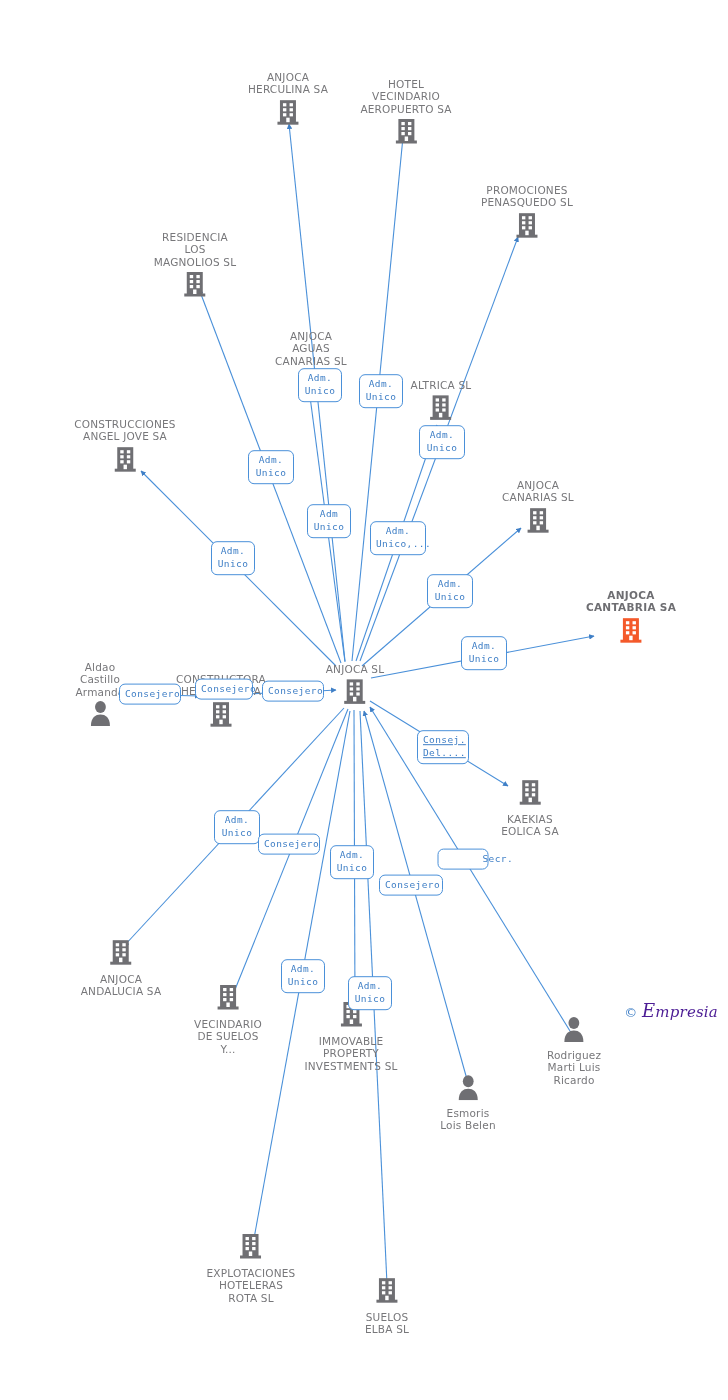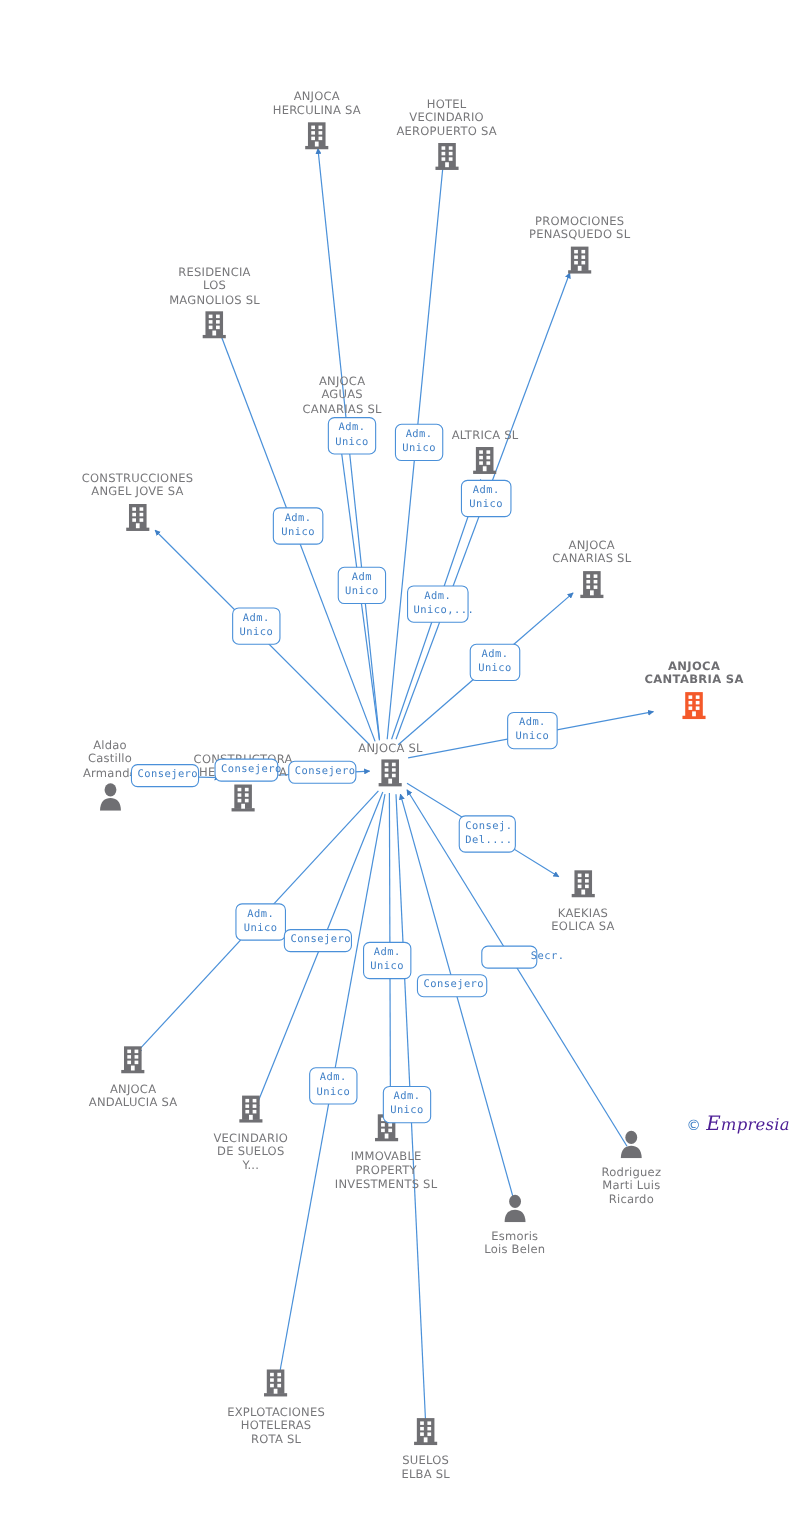--- a/index.html
+++ b/index.html
@@ -9,21 +9,21 @@
   }
   body {
     width: 728px;
     height: 1400px;
     position: relative;
     overflow: hidden;
     font-family: "DejaVu Sans", "Liberation Sans", sans-serif;
   }
   #canvas {
     position: absolute;
-    left: 0; top: 12px;
+    left: 0; top: 1px;
     width: 728px;
     height: 1028px;
   }
   svg.edges {
     position: absolute;
     left: 0; top: 0;
     width: 728px;
     height: 1400px;
     pointer-events: none;
   }
@@ -338,21 +338,21 @@
 Unico,...</div>
       <div class="edge-label" style="left: 233px; top: 557px; width: 44px; min-height: 32px;">Adm.
 Unico</div>
       <div class="edge-label" style="left: 450px; top: 590px; width: 46px; min-height: 32px;">Adm.
 Unico</div>
       <div class="edge-label" style="left: 484px; top: 652px; width: 46px; min-height: 32px;">Adm.
 Unico</div>
       <div class="edge-label" style="left: 150px; top: 693px; width: 62px; min-height: 19px;">Consejero</div>
       <div class="edge-label" style="left: 224px; top: 688px; width: 58px; min-height: 19px;">Consejero</div>
       <div class="edge-label" style="left: 293px; top: 690px; width: 62px; min-height: 19px;">Consejero</div>
-      <div class="edge-label" style="left: 443px; top: 746px; width: 52px; min-height: 32px;">Consej.
+      <div class="edge-label" style="left: 443px; top: 746px; width: 52px; min-height: 32px; text-decoration: underline;">Consej.
 Del....</div>
       <div class="edge-label" style="left: 237px; top: 826px; width: 46px; min-height: 32px;">Adm.
 Unico</div>
       <div class="edge-label" style="left: 289px; top: 843px; width: 62px; min-height: 19px;">Consejero</div>
       <div class="edge-label" style="left: 352px; top: 861px; width: 44px; min-height: 32px;">Adm.
 Unico</div>
       <div class="edge-label" style="left: 411px; top: 884px; width: 64px; min-height: 19px;">Consejero</div>
       <div class="edge-label" style="left: 463px; top: 858px; width: 40px; min-height: 19px; padding-left: 44px;">Secr.</div>
       <div class="edge-label" style="left: 303px; top: 975px; width: 44px; min-height: 32px;">Adm.
 Unico</div>

